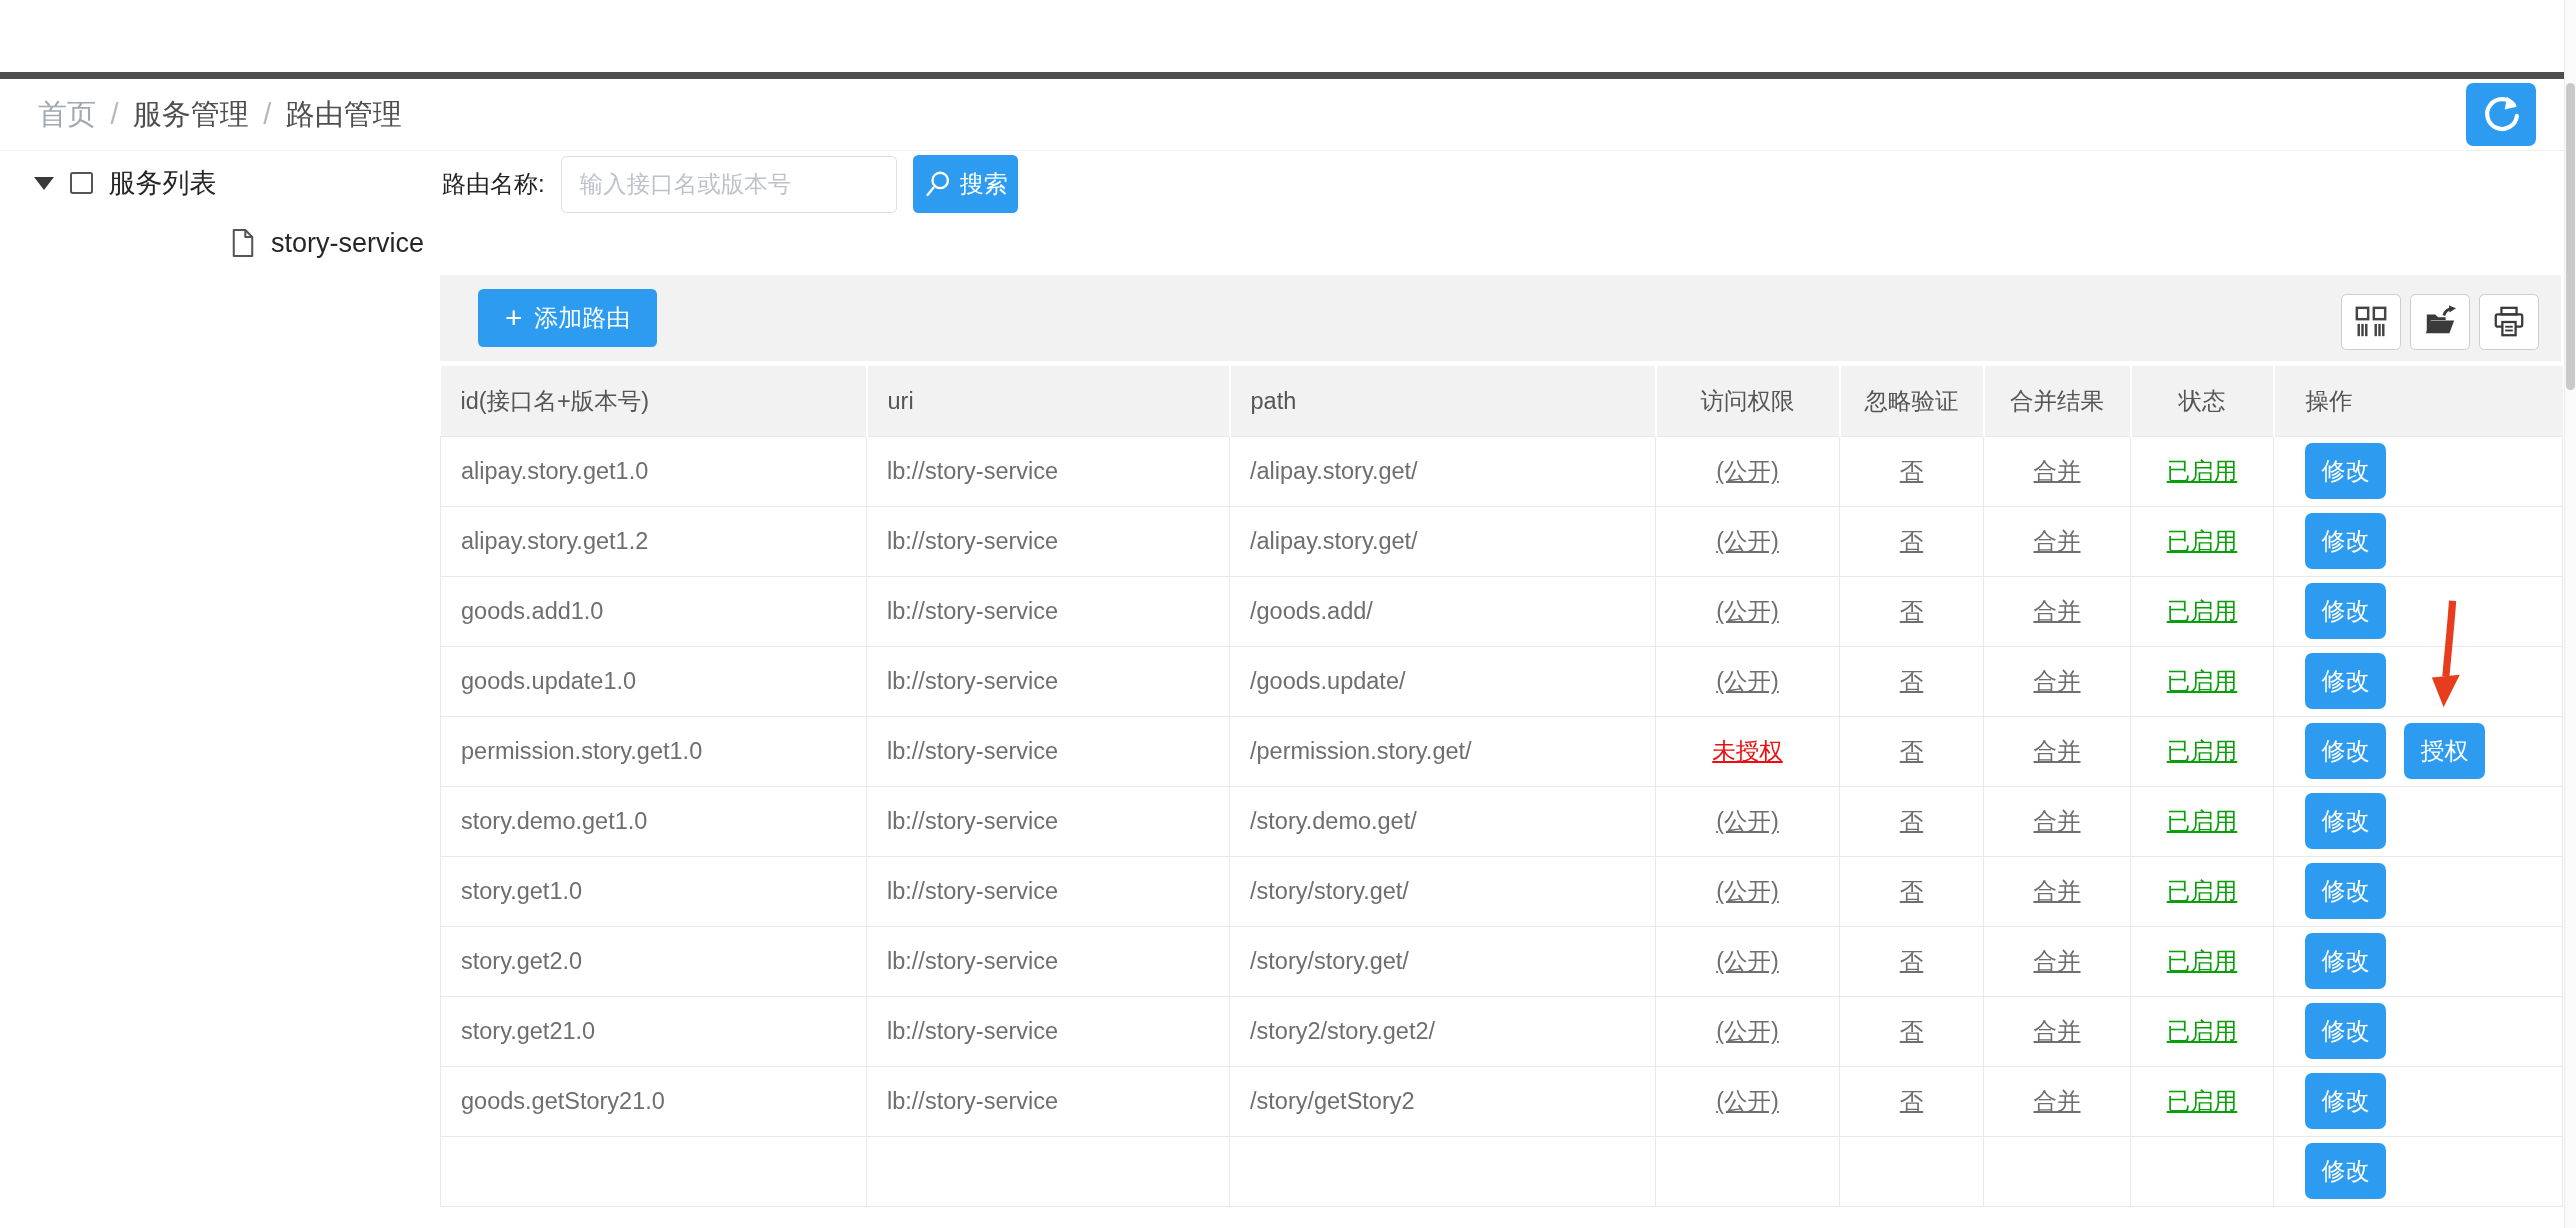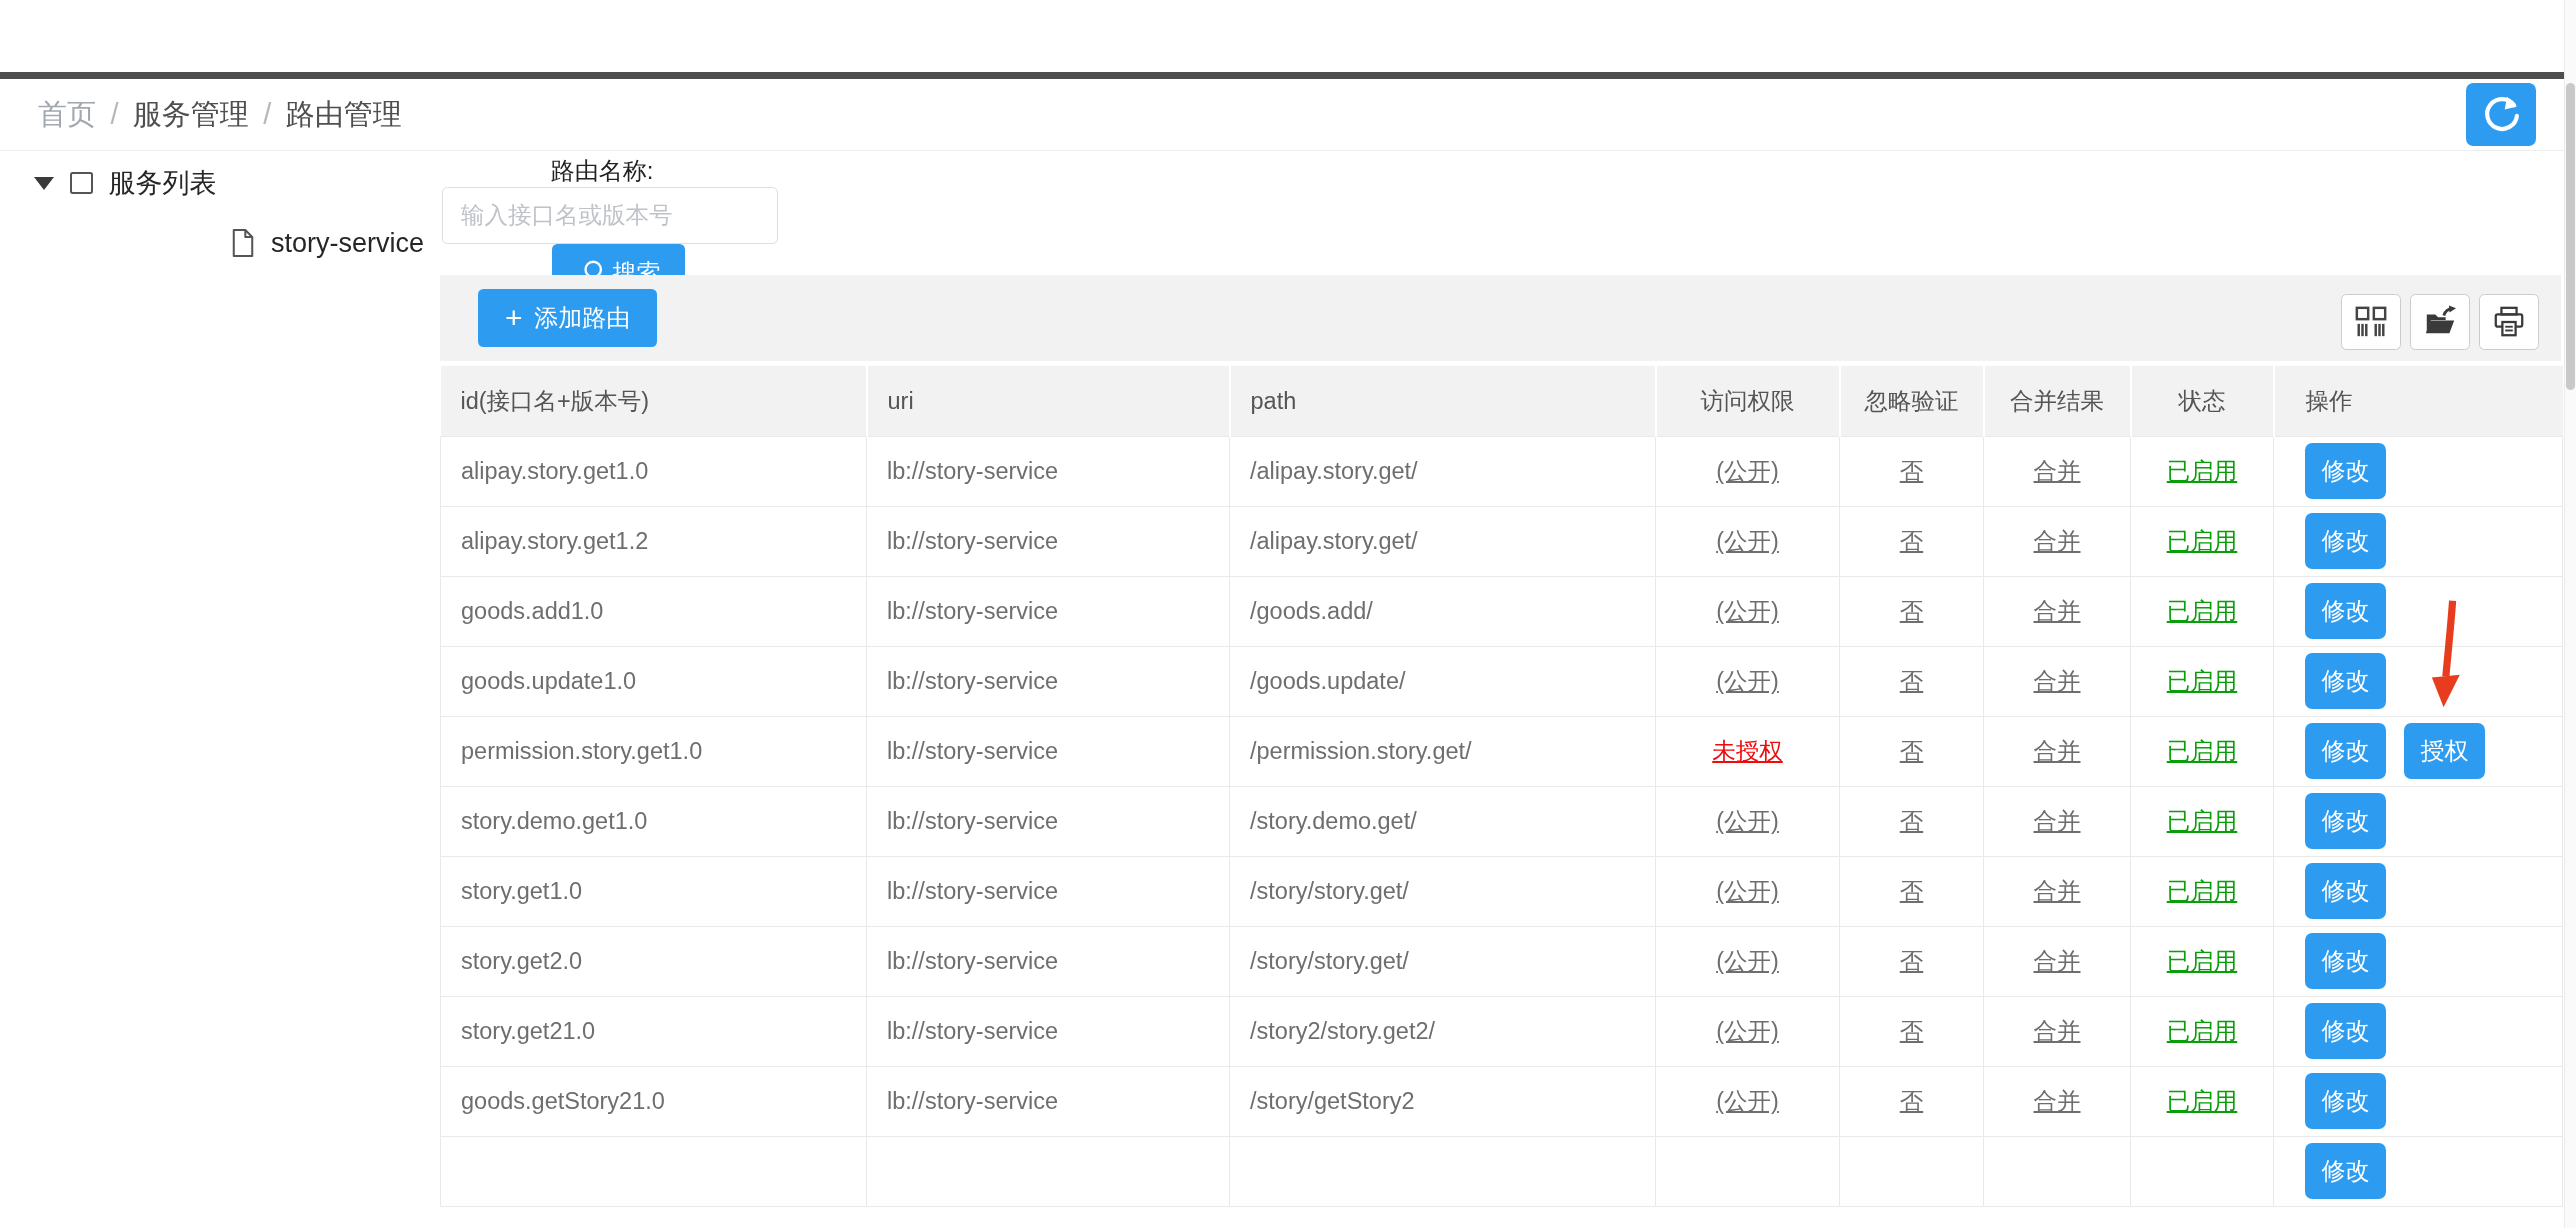--- a/index.html
+++ b/index.html
@@ -25,25 +25,25 @@
   
   .tree { position:absolute; left:0; top:153px; width:424px; }
   .tree-node { display:flex; align-items:center; height:60px; font-size:27px; color:#262626; cursor:pointer; }
   .tree-node.root { padding-left:34px; }
   .tree-node.child { padding-left:72px;justify-content:flex-end; }
   .caret-down { width:0; height:0; border-left:10.8px solid transparent; border-right:10.8px solid transparent; border-top:13.5px solid #3a3a3a; margin-right:16px; cursor:pointer; }
   .square-icon { width:22.5px; height:22.5px; border:2.7px solid #555; border-radius:2.7px; background:#fff; margin-right:16px; }
   .file-icon { margin-right:16px; display:flex; }
 
   
-  .search-form { position:absolute; left:442px; top:155px; display:flex; align-items:center;flex-direction:column; }
+  .search-form { position:absolute; left:442px; top:155px; display:flex; align-items:center; }
   .search-label { font-size:24px; color:#222; margin-right:16px; }
   .search-input { width:336px; height:57px; border:0.9px solid #dcdee2; border-radius:5.4px; padding:0 18px; font-size:23.5px; color:#555; outline:none; }
   .search-input::placeholder { color:#bfc3c9; }
-  .search-button { margin-left:16px; height:58px; padding:0 24px; background:#2d9cf0; color:#fff; border:none; border-radius:5.4px; font-size:24px; display:flex; align-items:center; gap:8px; cursor:pointer; }
+  .search-button { margin-left:16px; height:58px; padding:0 10px; background:#2d9cf0; color:#fff; border:none; border-radius:5.4px; font-size:24px; display:flex; align-items:center; gap:8px; cursor:pointer; }
 
   
   .table-widget { position:absolute; left:440px; top:275px; width:2121px; }
   .table-toolbar { position:relative; height:86px; background:#f2f2f2; }
   .add-button { position:absolute; left:38px; top:13.5px; height:58px; padding:0 27px; background:#2d9cf0; color:#fff; border:none; border-radius:5.4px; font-size:24px; display:flex; align-items:center; gap:11.7px; cursor:pointer; }
   .plus-glyph { font-size:30px; line-height:1; }
   .toolbar-right { position:absolute; right:21.6px; top:19px; display:flex; gap:9px; }
   .icon-button { width:60px; height:56px; background:#fff; border:1.8px solid #ccc; border-radius:5.4px; display:flex; align-items:center; justify-content:center; cursor:pointer; }
 
   .data-table { border-collapse:collapse; table-layout:fixed; width:2121px; margin-top:5.4px; }

